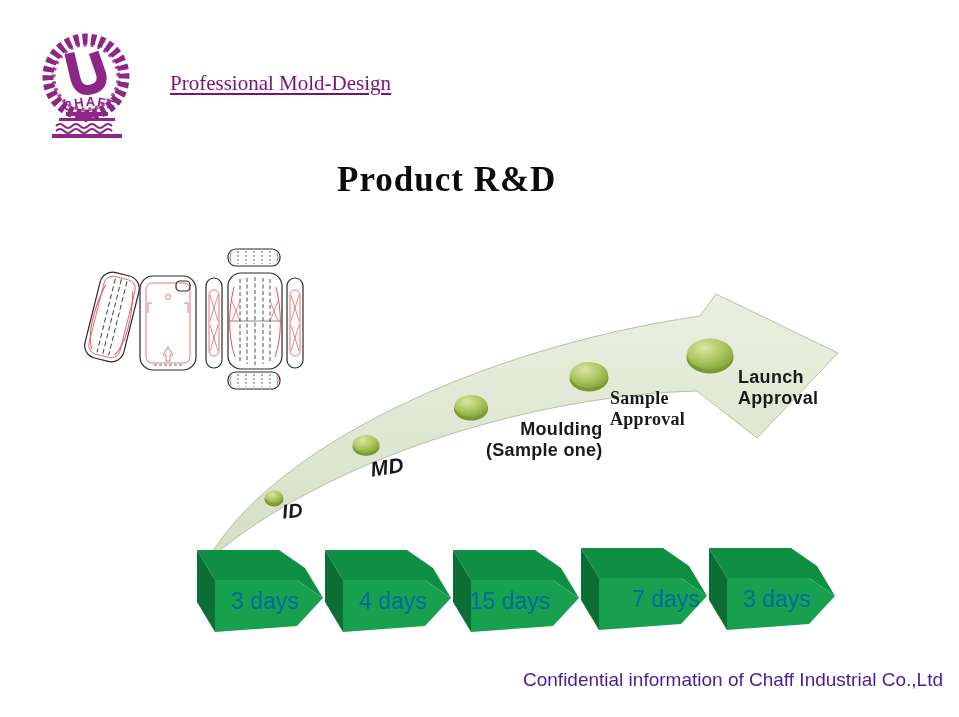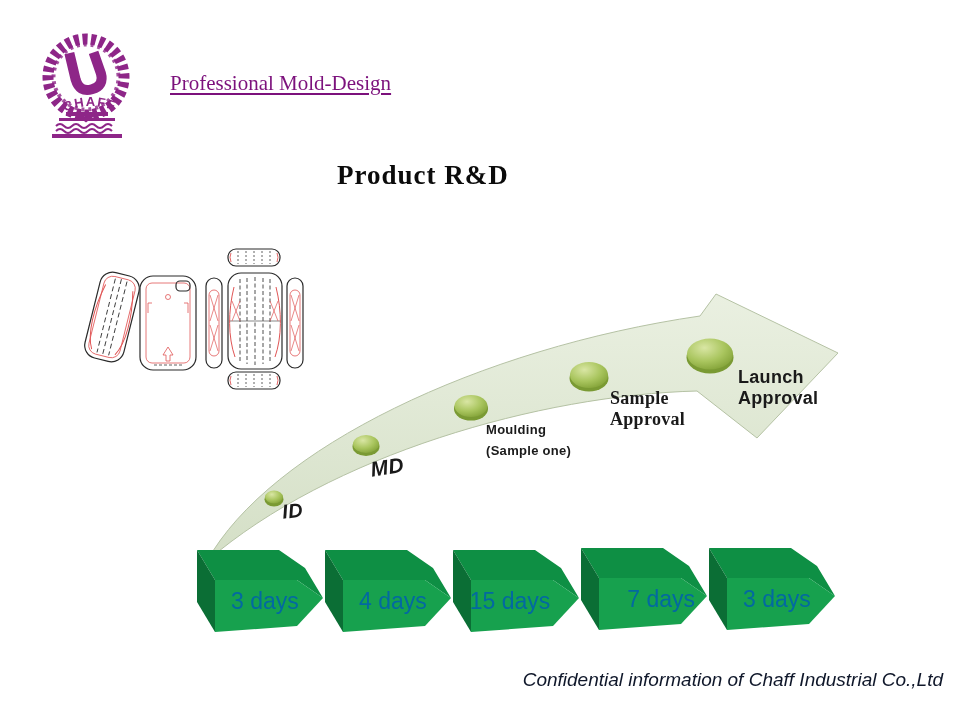--- a/index.html
+++ b/index.html
@@ -14,45 +14,45 @@
     left:170px;top:68px;
     font-family:"Liberation Serif",serif;
     font-size:21px;line-height:31px;
     color:#7c117c;
   }
   .brand-lines .ln{text-decoration:underline;text-underline-offset:3px;}
   
   .slide-title{
     left:337px;top:160px;
     font-family:"Liberation Serif",serif;
-    font-weight:700;font-size:27px;letter-spacing:1px;color:#0b0b0b;
+    font-weight:700;font-size:35px;letter-spacing:1px;color:#0b0b0b;
   }
   
   .mlabel{
     color:#1a1a1a;font-weight:700;line-height:21px;letter-spacing:.3px;
     white-space:nowrap;transform-origin:left top;
   }
   .mlabel.it{font-style:italic;}
   .m0{left:281px;top:502px;font-size:20px;transform:rotate(-7deg);}
   .m1{left:369px;top:459px;font-size:21px;transform:rotate(-9deg);}
-  .m2{left:486px;top:419px;font-size:13px;}
+  .m2{left:486px;top:419px;font-size:18px;text-align:right;}
   .m3{left:610px;top:388px;font-size:18px;font-family:Liberation Serif, serif;}
   .m4{left:738px;top:367px;font-size:18px;}
   
   .dur{
     width:92px;text-align:center;font-size:23px;color:#0369a1;
   }
   .d0{left:219px;top:588px;}
   .d1{left:347px;top:588px;}
   .d2{left:464px;top:588px;}
-  .d3{left:603px;top:586px;text-align:right;}
+  .d3{left:620px;top:586px;}
   .d4{left:731px;top:586px;}
   
   .footer{
-    right:16px;top:669px;font-size:19px;color:#0f172a;font-style:italic;
+    right:16px;top:669px;font-size:19px;color:#4c1d95;
   }
 </style>
 </head>
 <body>
 
 <svg class="abs" style="left:30px;top:20px" width="112" height="122" viewBox="0 0 112 122">
   <g>
     <circle cx="56" cy="57" r="38" fill="none" stroke="#8e2688" stroke-width="11" stroke-dasharray="5 3.5" transform="rotate(8 56 57)"></circle>
     <circle cx="56" cy="57" r="32.5" fill="none" stroke="#8e2688" stroke-width="4" stroke-dasharray="3 4" opacity=".8" transform="rotate(-6 56 57)"></circle>
     <path d="M48,94 L56,100 L64,94" fill="none" stroke="#8e2688" stroke-width="4"></path>

